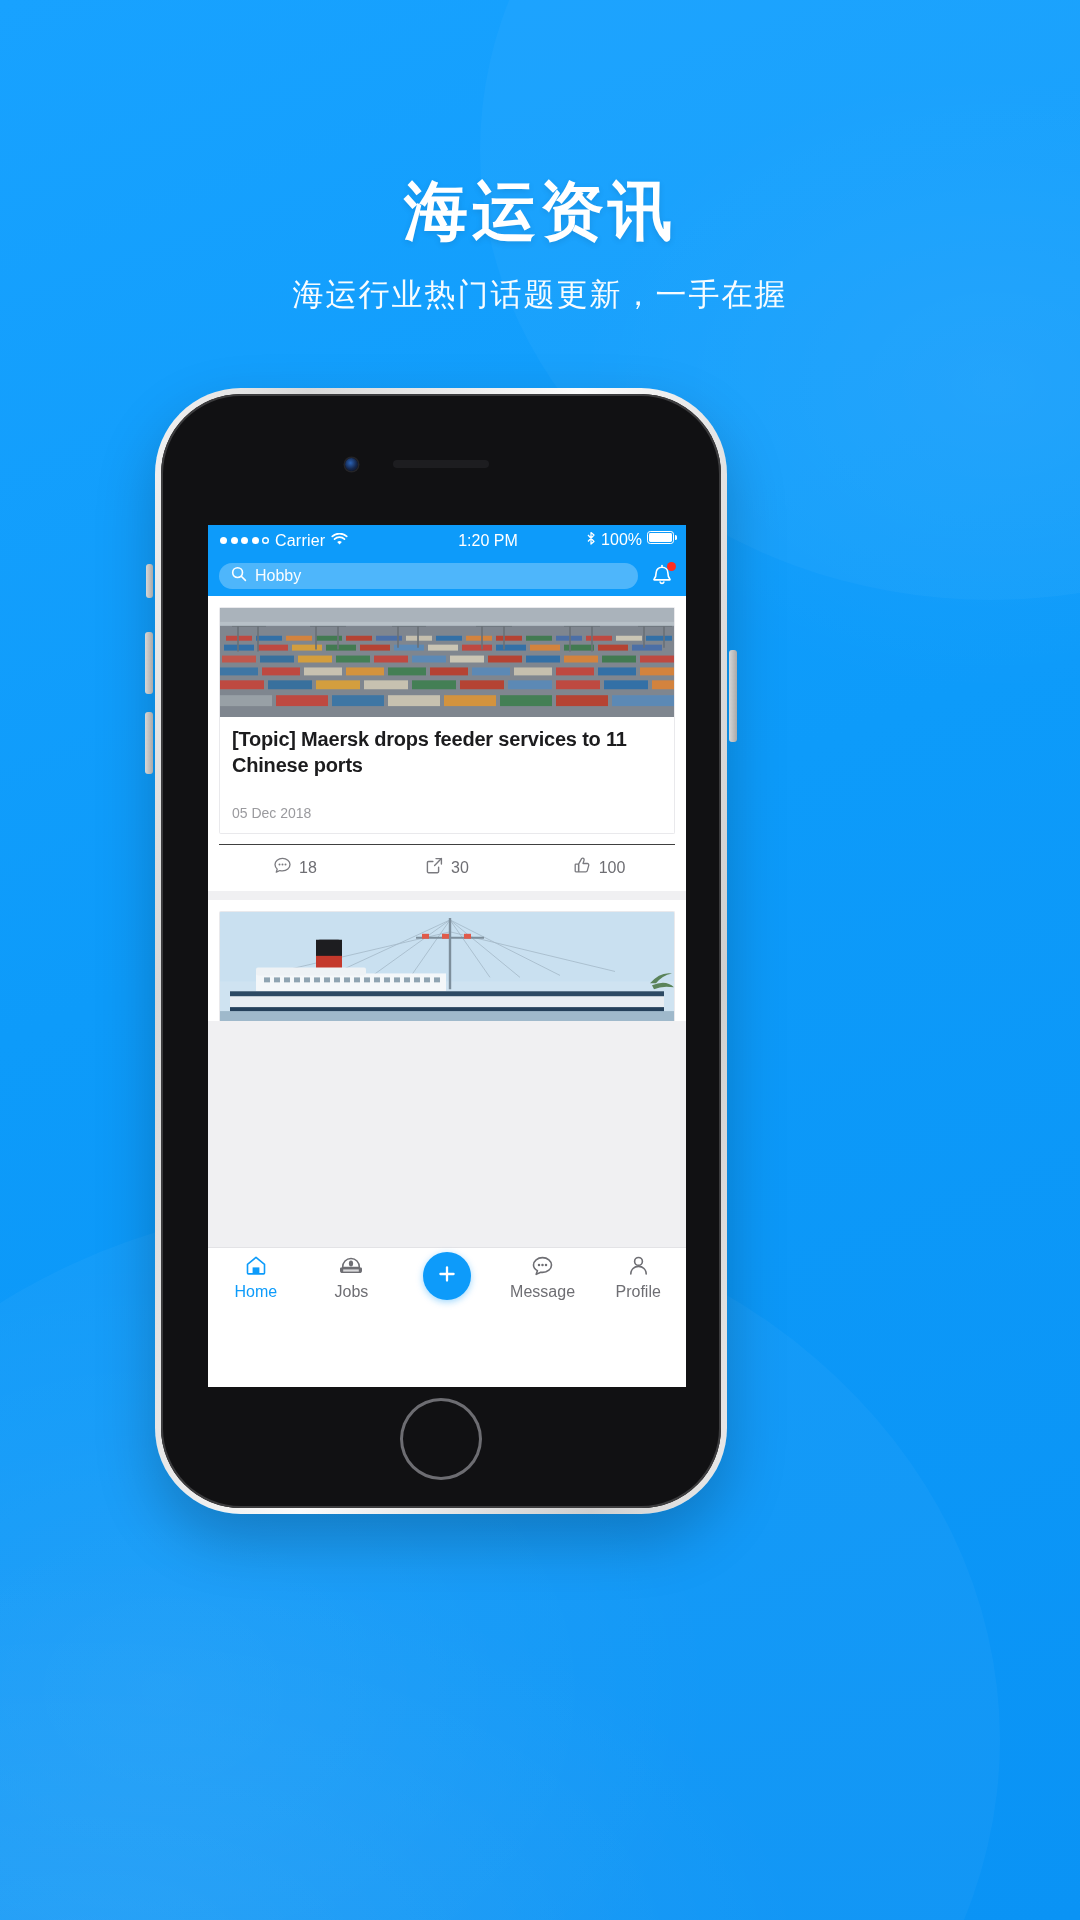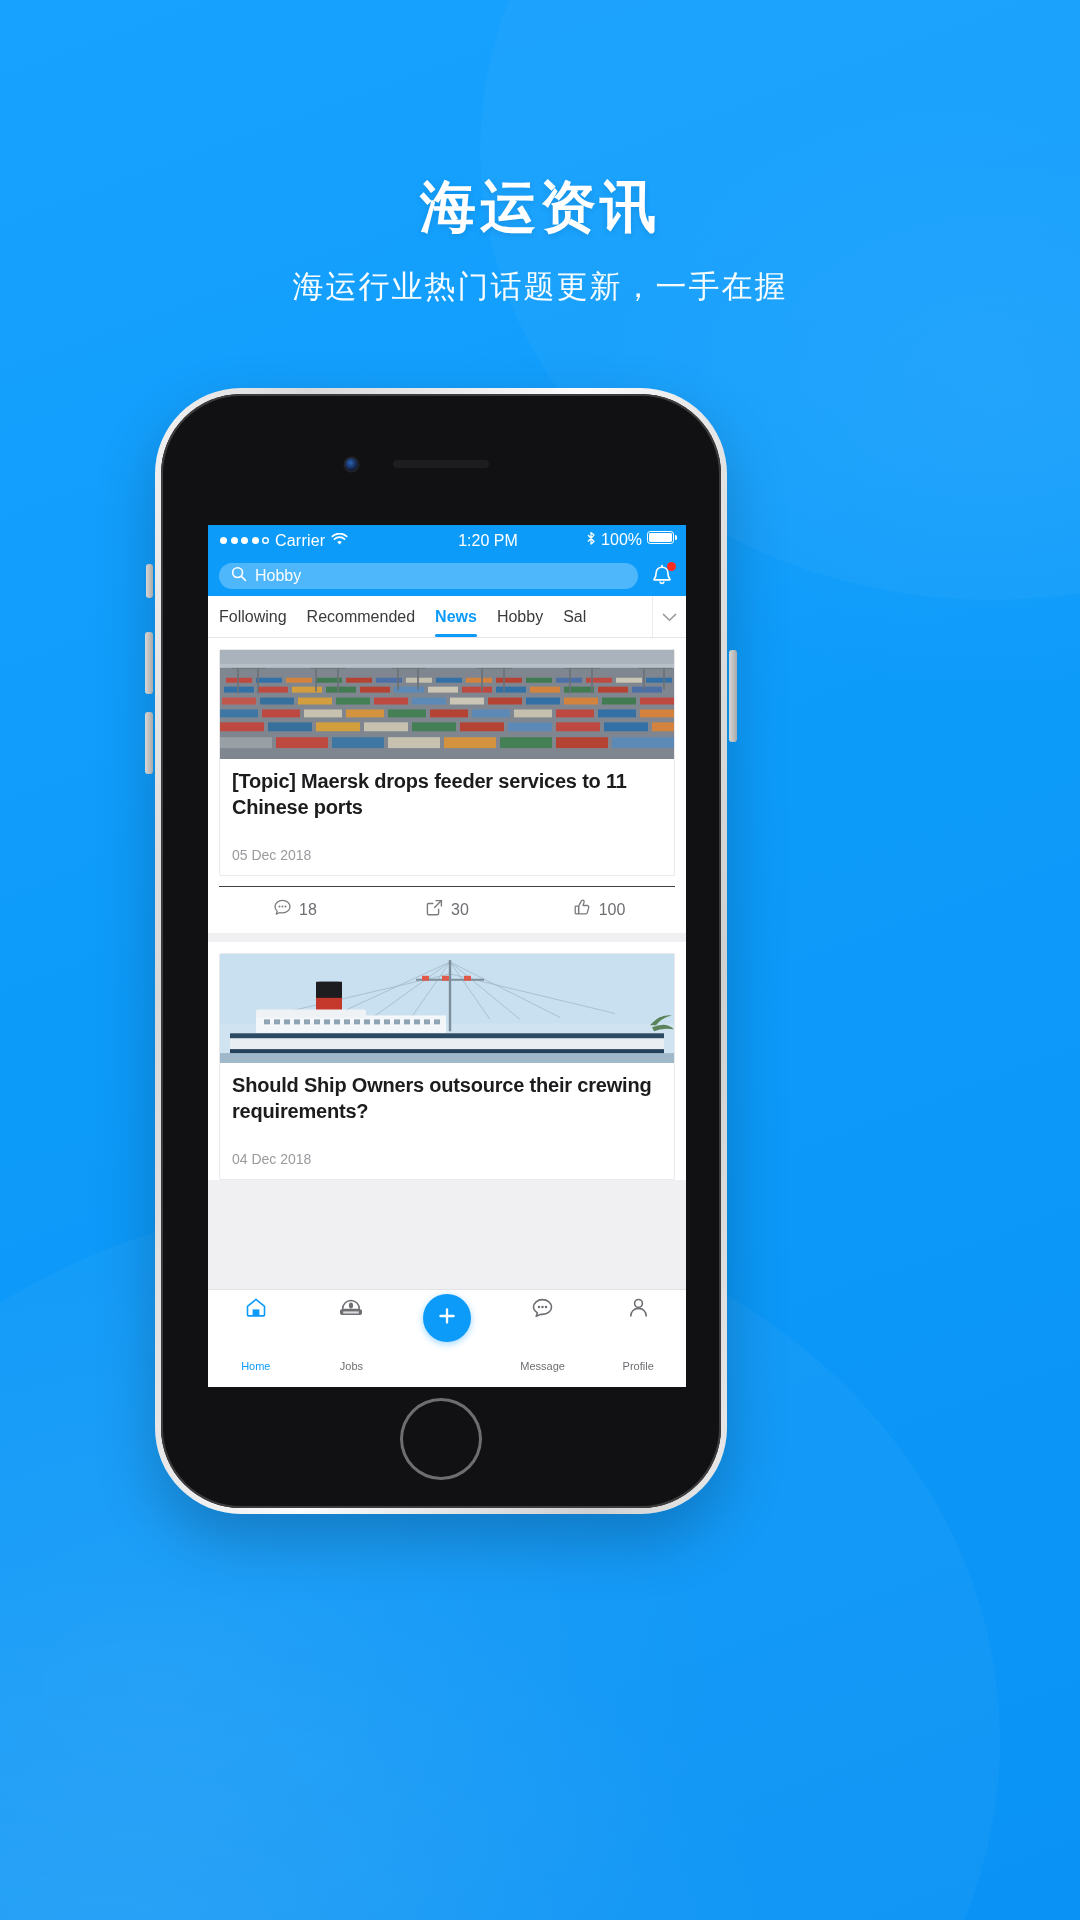--- a/index.html
+++ b/index.html
@@ -32,21 +32,21 @@
     border-radius:50%;
     background: rgba(255,255,255,0.03);
   }
 
   
   .headline-wrap {
     position:absolute; top:0; left:0; width:100%;
     text-align:center; color:#fff;
   }
   .headline {
-    font-size:56px; font-weight:bold; letter-spacing:4px;
+    font-size:64px; font-weight:bold; letter-spacing:4px;
     margin-top:176px; line-height:1.1;
     text-shadow: 0 2px 6px rgba(0,0,0,0.10);
   }
   .subhead {
     font-size:31px; font-weight:400; letter-spacing:2px;
     margin-top:28px; color:#ffffff; opacity:0.97;
   }
 
   
   #phone {
@@ -188,21 +188,21 @@
 
   
   #bottomnav {
     height:58px; background:#fff; border-top:1px solid #e3e3e6;
     display:flex; align-items:flex-start; position:relative;
   }
   .nav-item {
     flex:1; display:flex; flex-direction:column; align-items:center;
     padding-top:7px; gap:3px;
   }
-  .nav-label { font-size:11px; color:#6e6e73;margin-top:35px; }
+  .nav-label { font-size:16px; color:#6e6e73; }
   .nav-item.active .nav-label { color:#0d9bfa; }
   #nav-fab {
     width:48px; height:48px; border-radius:50%; background:#0d9bfa;
     display:flex; align-items:center; justify-content:center;
     position:absolute; left:50%; transform:translateX(-50%); top:4px;
     box-shadow:0 2px 7px rgba(13,155,250,0.4);
   }
   .nav-spacer { flex:1; }
 
   
@@ -283,36 +283,20 @@
             <svg width="26" height="26" viewBox="0 0 26 26">
               <path d="M13 4.2 c-3.5 0-5.9 2.5-5.9 5.7 0 4-1.3 5.4-2 6.2 -0.3 0.3-0.1 0.8 0.3 0.8 h15.2 c0.4 0 0.6-0.5 0.3-0.8 -0.7-0.8-2-2.2-2-6.2 0-3.2-2.4-5.7-5.9-5.7 z" stroke="#fff" stroke-width="1.6" fill="none" stroke-linejoin="round"></path>
               <path d="M11.1 19.1 a2 2 0 0 0 3.8 0" stroke="#fff" stroke-width="1.6" fill="none" stroke-linecap="round"></path>
               <line x1="13" y1="2.6" x2="13" y2="4.2" stroke="#fff" stroke-width="1.6" stroke-linecap="round"></line>
             </svg>
           </span>
           <span class="bell-dot"></span>
         </div>
       </div>
 
-      <div id="tabs">
-        <div id="tabs-scroll">
-          <div class="tab">Following</div>
-          <div class="tab">Recommended</div>
-          <div class="tab active">News</div>
-          <div class="tab">Hobby</div>
-          <div class="tab">Sal</div>
-        </div>
-        <div id="tabs-more">
-          <span>
-            <svg width="15" height="9" viewBox="0 0 15 9">
-              <path d="M1.4 1.4 L7.5 7.2 L13.6 1.4" stroke="#9a9a9e" stroke-width="1.5" fill="none" stroke-linecap="round" stroke-linejoin="round"></path>
-            </svg>
-          </span>
-        </div>
-      </div>
 
       <div id="feed">
 
         <div class="card">
           <div class="card-pad">
             <div class="card-thumb">
               <div class="thumb-port"></div>
               <svg width="100%" height="100%" viewBox="0 0 454 110" preserveAspectRatio="none" style="position:absolute;inset:0">
                 <rect x="0" y="0" width="454" height="110" fill="#8d949c"></rect>
                 <rect x="0" y="0" width="454" height="16" fill="#aab3bb"></rect>
@@ -506,24 +490,20 @@
                 <rect x="10" y="96" width="434" height="6" fill="#24405a"></rect>
 
                 <rect x="0" y="100" width="454" height="10" fill="#9fb9cb"></rect>
 
                 <g fill="#4f7a4a" opacity="0.9">
                   <path d="M430 72 q10 -12 22 -10 q-10 2 -16 10 z"></path>
                   <path d="M432 74 q14 -6 22 2 q-12 -2 -20 2 z"></path>
                 </g>
               </svg>
             </div>
-            <div class="card-body">
-              <div class="card-title">Should Ship Owners outsource their crewing requirements?</div>
-              <div class="card-date">04 Dec 2018</div>
-            </div>
           </div>
         </div>
 
       </div>
 
       <div id="bottomnav">
         <div class="nav-item active">
           <span>
             <svg width="22" height="21" viewBox="0 0 22 21">
               <path d="M2.5 9.3 L11 2.4 L19.5 9.3 V18 a0.9 0.9 0 0 1 -0.9 0.9 H3.4 A0.9 0.9 0 0 1 2.5 18 z" stroke="#0d9bfa" stroke-width="1.6" fill="none" stroke-linejoin="round"></path>

